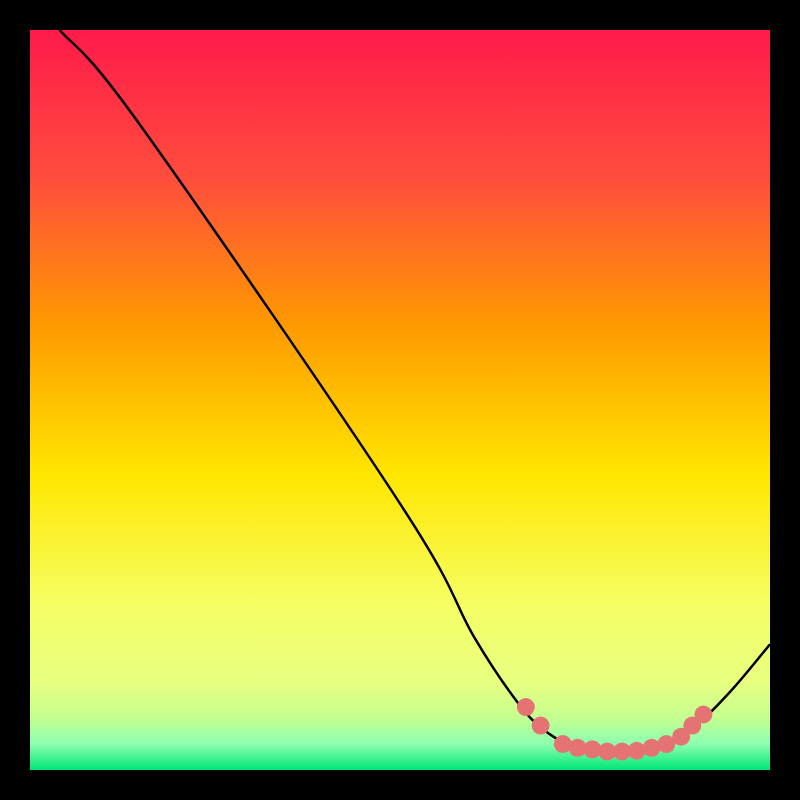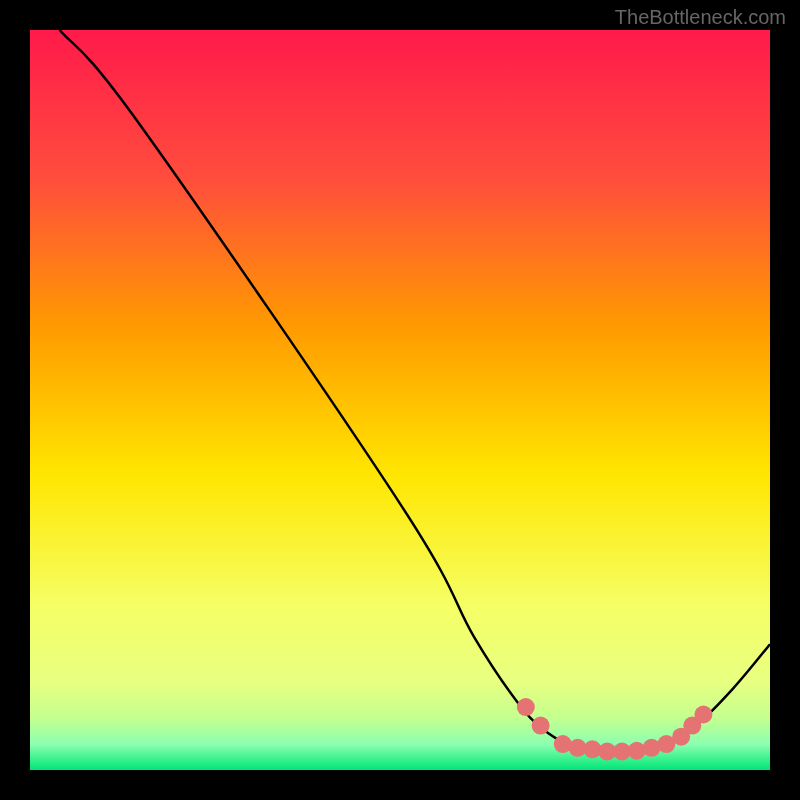--- a/index.html
+++ b/index.html
@@ -34,21 +34,20 @@
     height: 740px;
   }
   svg {
     display: block;
   }
 </style>
 </head>
 <body>
 
 <div class="container">
-  <div class="watermark">TheBottleneck.com</div>
   <div class="plot-area">
     <svg id="chart-svg" width="740" height="740" viewBox="0 0 740 740">
       <defs>
         <linearGradient id="bg-grad" x1="0" y1="0" x2="0" y2="1">
           <stop offset="0%" stop-color="#ff1a4a"></stop>
           <stop offset="20%" stop-color="#ff4d3d"></stop>
           <stop offset="40%" stop-color="#ff9a00"></stop>
           <stop offset="60%" stop-color="#ffe600"></stop>
           <stop offset="78%" stop-color="#f5ff66"></stop>
           <stop offset="88%" stop-color="#e8ff80"></stop>

